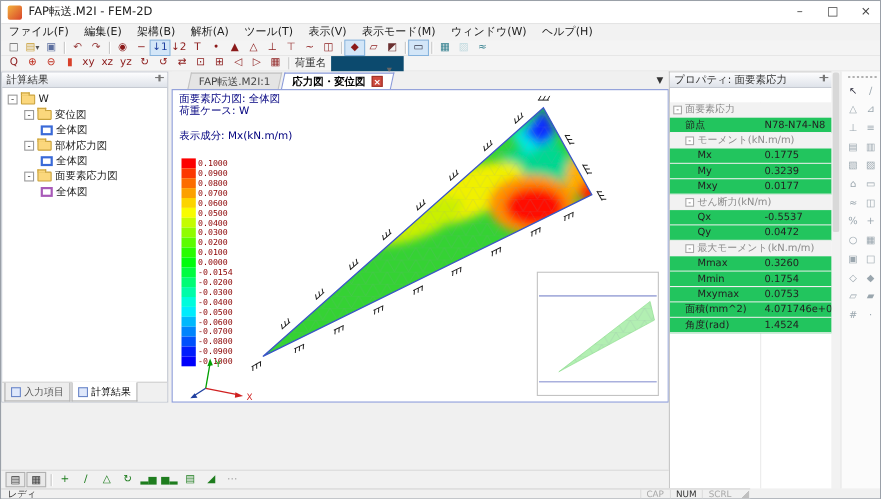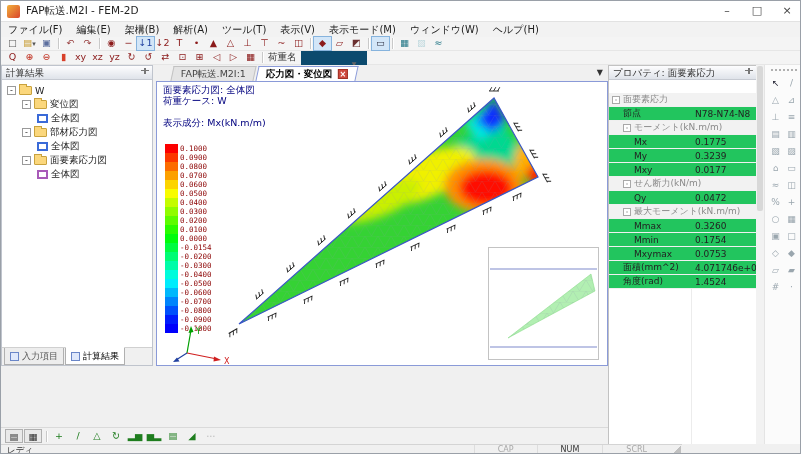--- a/index.html
+++ b/index.html
@@ -88,21 +88,21 @@
 .osel{position:absolute;left:0;bottom:0;width:100%;height:9px;background:#2f63c4;color:#fff;font-size:8.5px;line-height:9px;padding-left:3px}
 
 .btools{position:absolute;left:0;top:426px;width:607px;height:17px;background:#f1f1f1;border-top:1px solid #dadada;display:flex;align-items:center;padding-left:4px}
 .bbtn{width:18px;height:14px;line-height:13px;text-align:center;font-size:9.5px;color:#1e7d1e;margin-right:1px;flex:0 0 auto}
 .bbtn.dark{color:#333;border:1px solid #b0b0b0;background:#e9e9e9}
 .bbtn.dim{color:#aaa}
 
 .status{position:absolute;left:0;top:443px;width:681px;height:11px;background:#f0f0f0;border-top:1px solid #d4d4d4}
 .smsg{position:absolute;left:6px;top:0;font-size:8.5px;line-height:10px;color:#333}
 .sind{position:absolute;right:12px;top:0;display:flex;font-size:8px;line-height:10px}
-.sind span{padding:0 23px;border-left:1px solid #ddd;color:#a8a8a8}
+.sind span{padding:0 5px;border-left:1px solid #ddd;color:#a8a8a8}
 .sind span.on{color:#333}
 .grip{position:absolute;right:1px;bottom:1px;width:8px;height:8px;background:linear-gradient(135deg,transparent 50%,#c0c0c0 50%)}
 </style>
 </head>
 <body>
 
 <div class="screen">
 
   <div class="titlebar">
     <div class="appico"></div>
@@ -464,20 +464,28 @@
               <span>Mxy</span>
             </div>
             <div class="c2">
               <span>0.0177</span>
             </div>
           </div>
           <div class="prow group">
             <div class="c1" style="padding-left: 14px;">
               <span class="pexp">-</span>
               <span>せん断力(kN/m)</span>
+            </div>
+          </div>
+          <div class="prow">
+            <div class="c1" style="padding-left: 25px;">
+              <span>Qx</span>
+            </div>
+            <div class="c2">
+              <span>-0.5537</span>
             </div>
           </div>
           <div class="prow">
             <div class="c1" style="padding-left: 25px;">
               <span>Qy</span>
             </div>
             <div class="c2">
               <span>0.0472</span>
             </div>
           </div>

